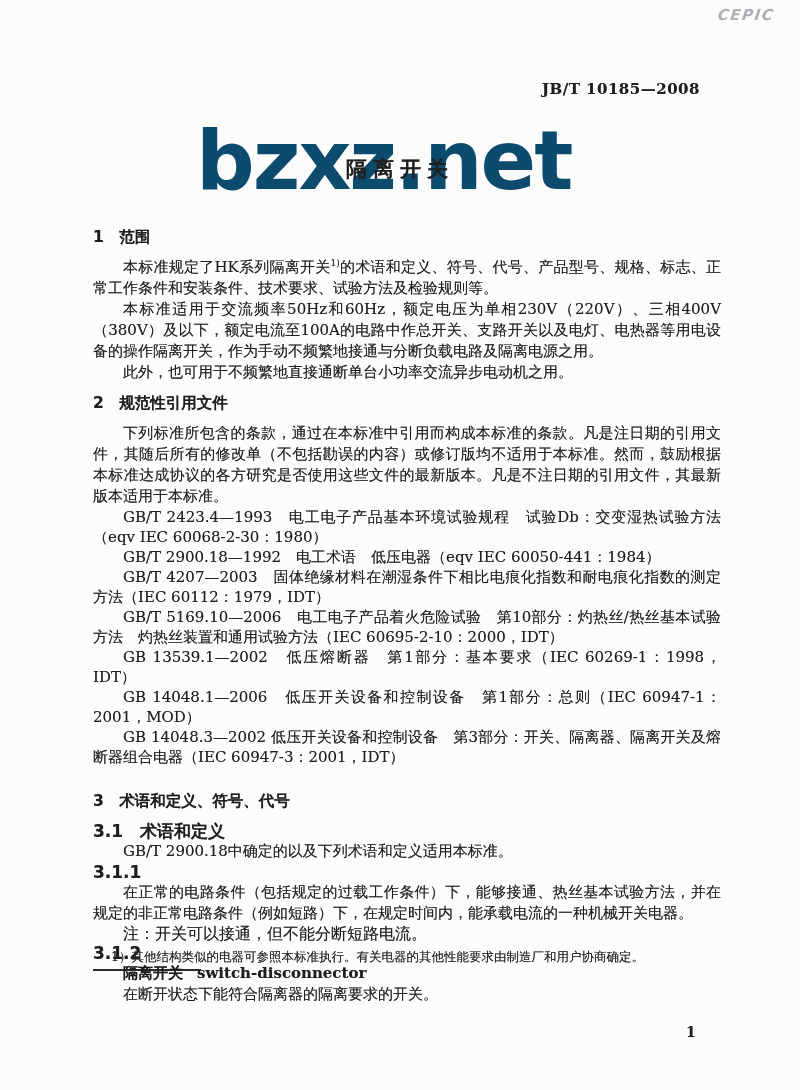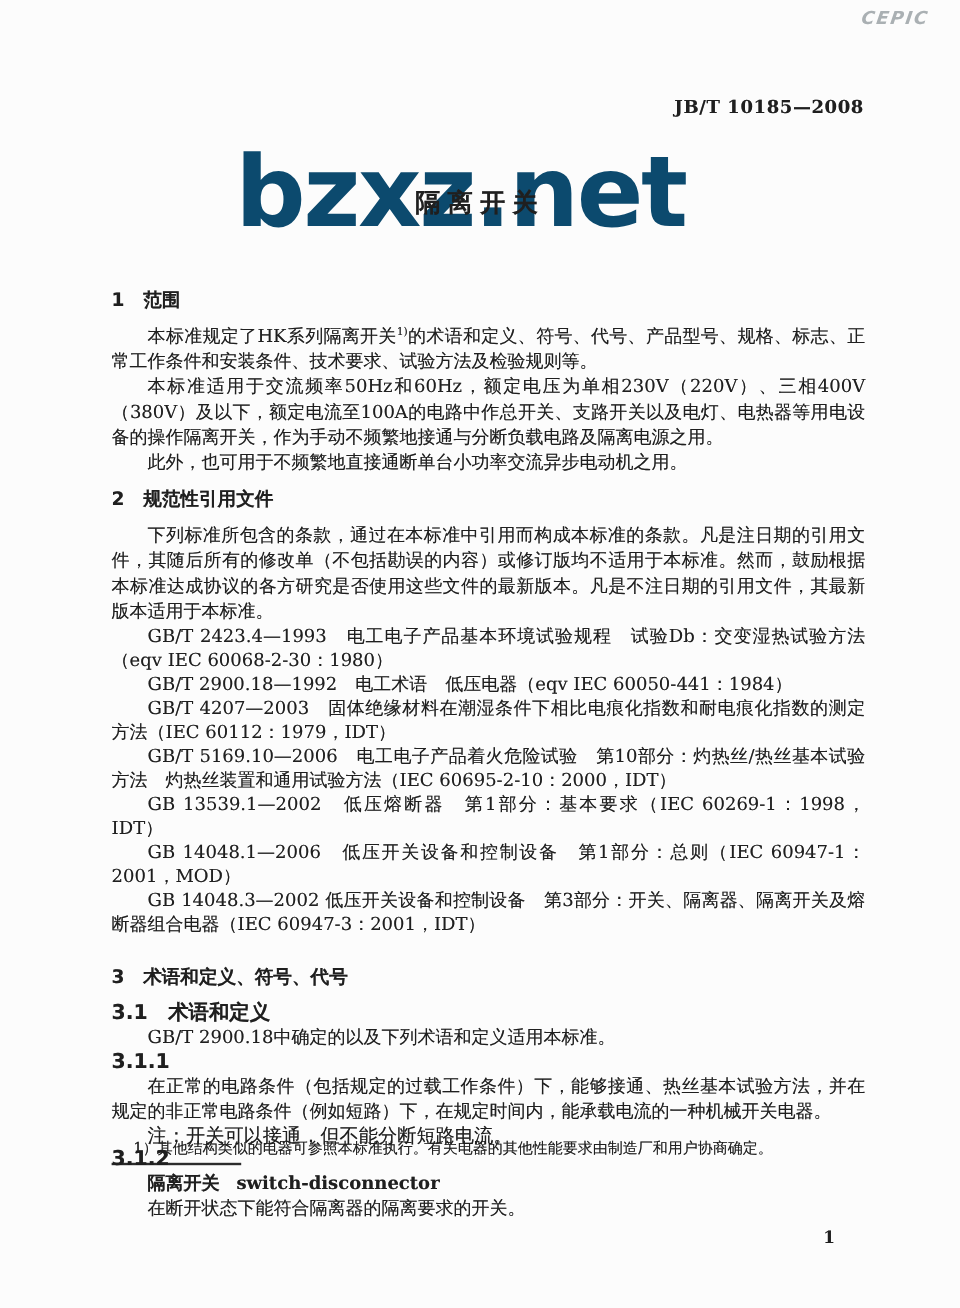--- a/index.html
+++ b/index.html
@@ -11,21 +11,21 @@
     text-shadow:0 0 0.4px rgba(40,40,40,0.55);
   }
   .cepic {
     position:absolute; top:6px; right:26px;
     font-family:"DejaVu Sans","Liberation Sans",sans-serif;
     font-style:italic; font-weight:bold; font-size:15px;
     color:#aab0b3; letter-spacing:1.5px; transform:skewX(-8deg);
     text-shadow:none;
   }
   .docnum {
-    position:absolute; top:80px; right:80px;
+    position:absolute; top:80px; right:100px;
     font-weight:bold; font-size:15px; letter-spacing:0.5px;
     font-family:"DejaVu Serif","Liberation Serif",serif;
   }
   .watermark {
     position:absolute; top:120px; left:196px;
     font-family:"DejaVu Sans","Liberation Sans",sans-serif;
     font-weight:bold; font-size:82px; line-height:82px;
     color:#0c4a6e; letter-spacing:-2px; z-index:0; text-shadow:none;
   }
   .title {
@@ -37,21 +37,21 @@
   .body {
     position:absolute; top:227px; left:93px; width:628px; z-index:1;
     font-size:15px; line-height:21px;
   }
   .body p { margin:0; text-indent:30px; text-align:justify; }
   .sec {
     font-family:"DejaVu Sans","Liberation Sans",sans-serif;
     font-size:15.5px; font-weight:bold; line-height:20px;
     margin:10px 0;
   }
-  .sec.first { margin-top:13px; }
+  .sec.first { margin-top:0; }
   .sec.gap { margin-top:24px; }
   .sub, .clause {
     font-family:"DejaVu Sans","Liberation Sans",sans-serif;
     font-size:17px; font-weight:bold; line-height:20px; margin:0;
   }
   .ref { line-height:20px; }
   .term { font-weight:bold; }
   .term .en { margin-left:14px; font-family:"DejaVu Serif","Liberation Serif",serif; }
   .note { font-size:16px; line-height:19px; }
   sup { font-size:9px; line-height:0; }

